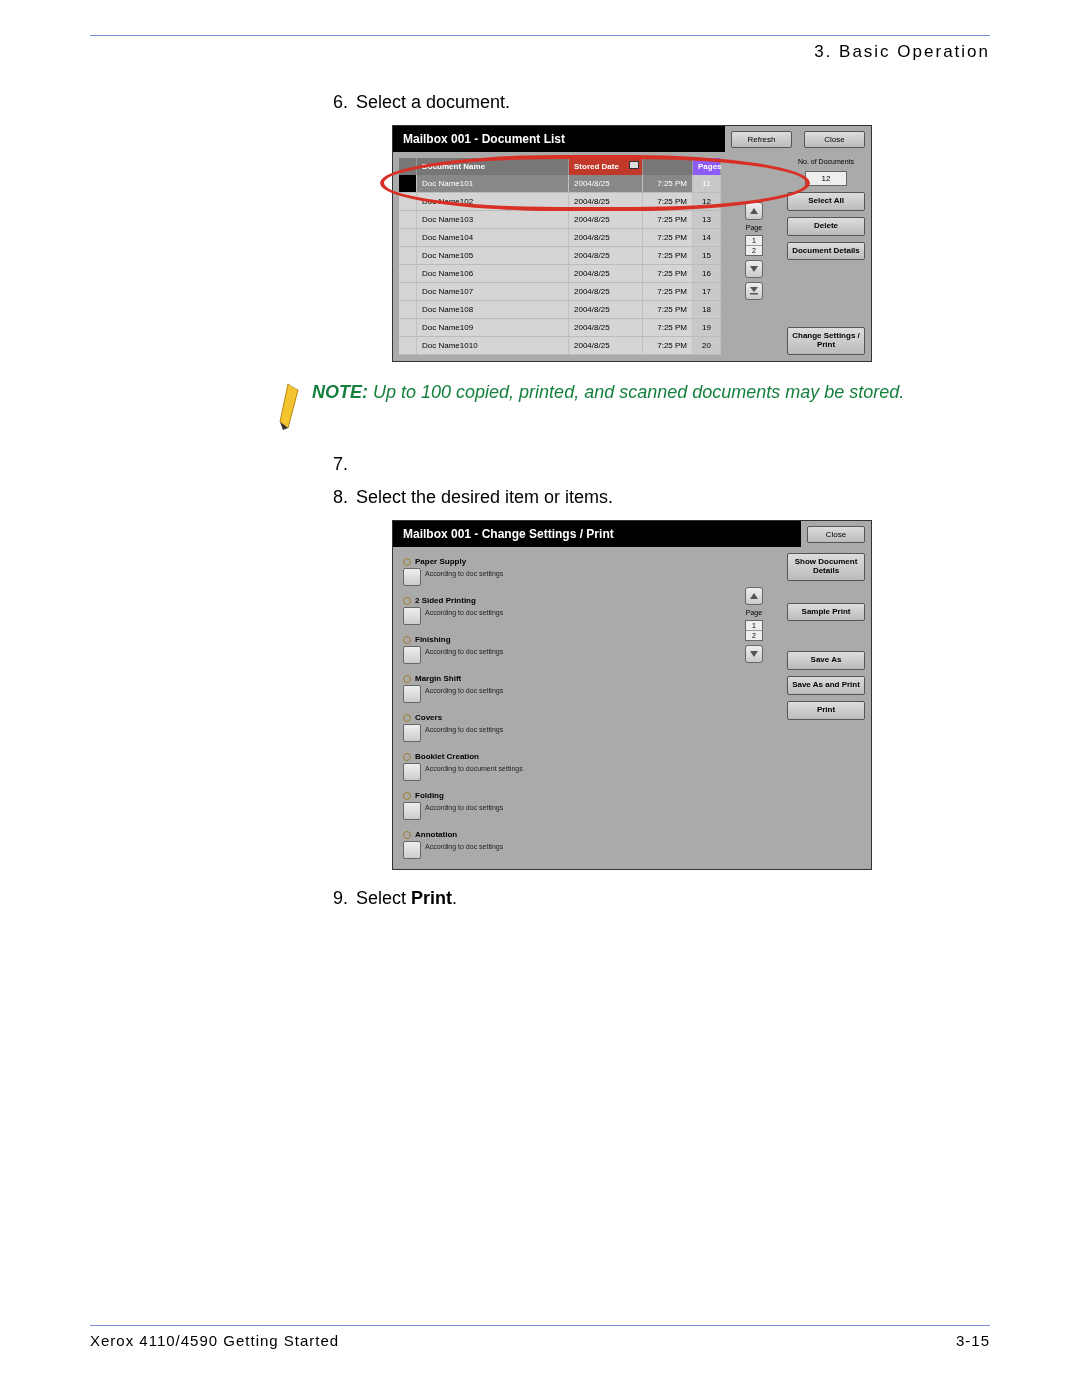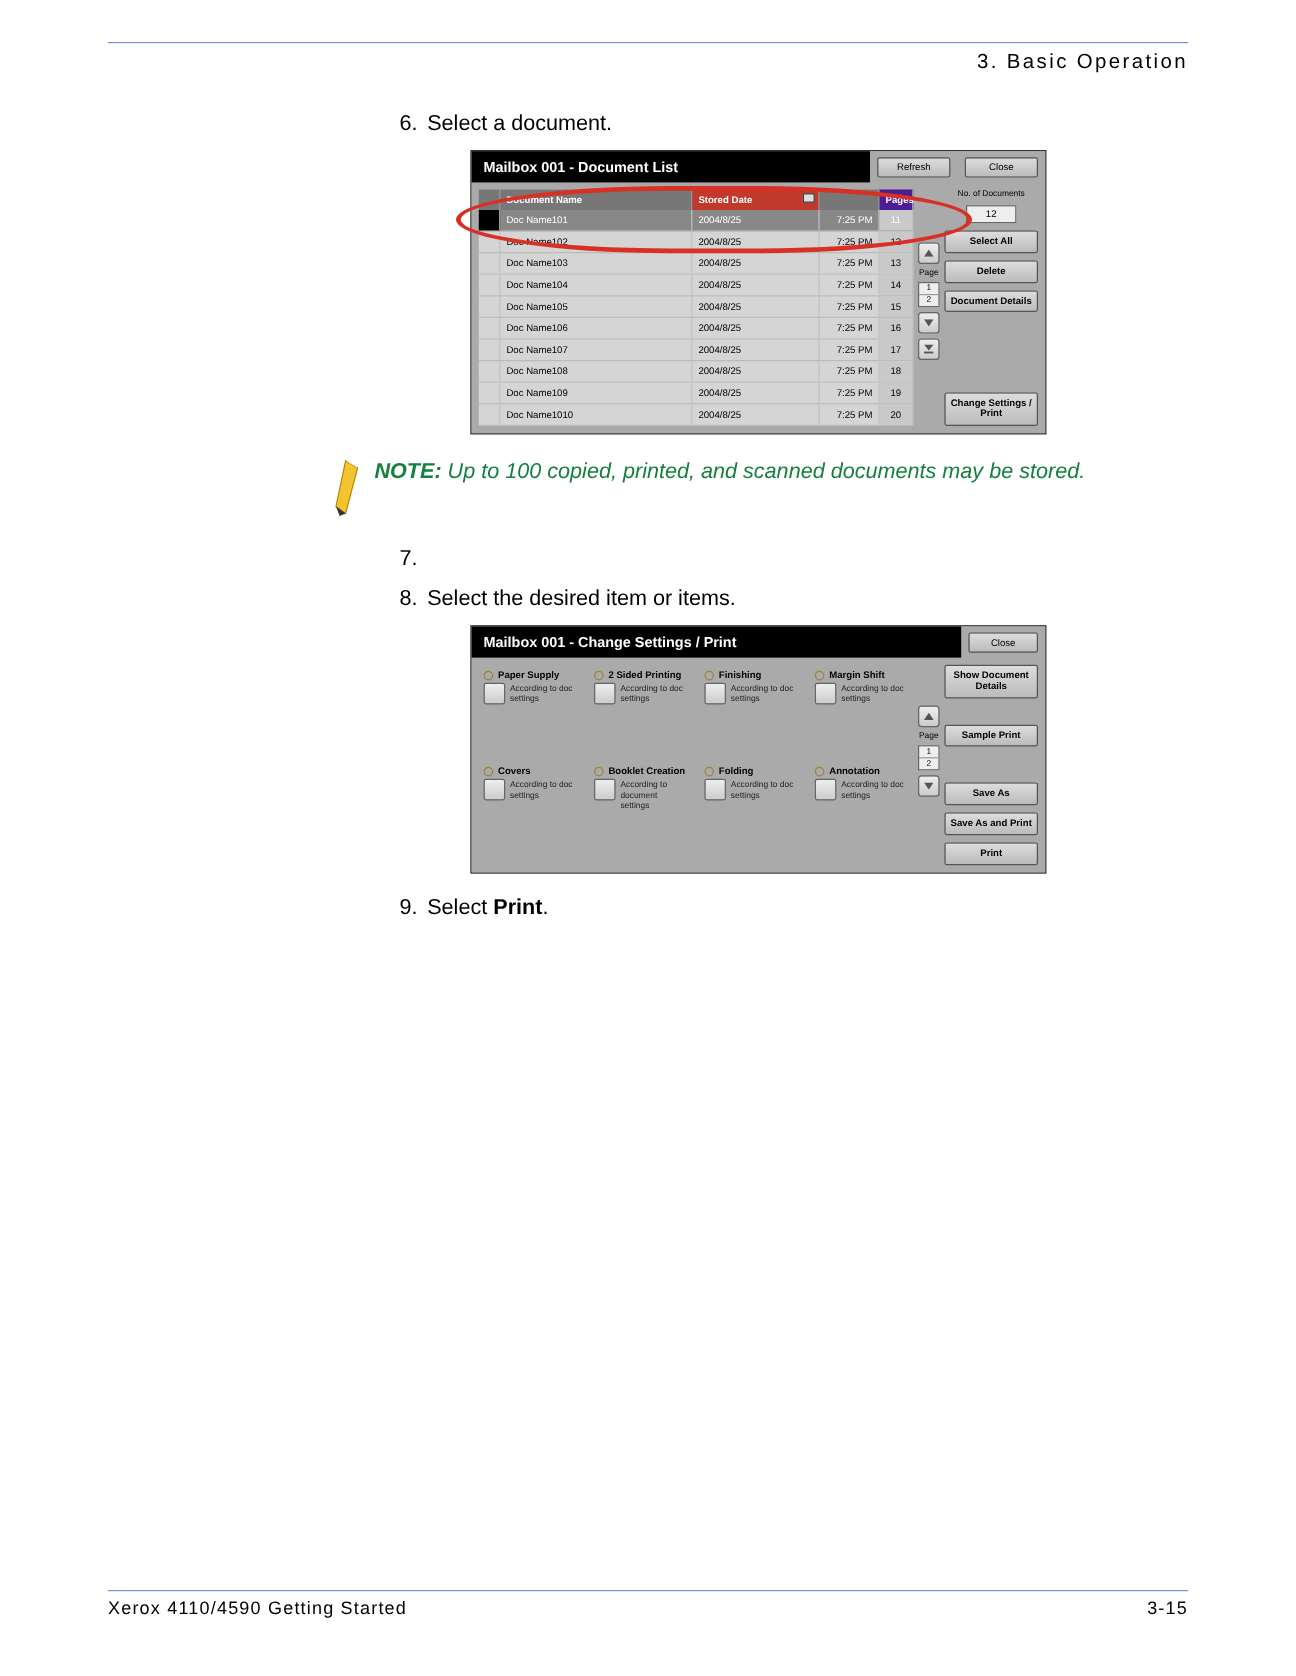--- a/index.html
+++ b/index.html
@@ -22,51 +22,51 @@
   .note-text .bold { font-weight: bold; }
   .bold { font-weight: bold; }
 
   
   .ui-panel { background: #aaa; border: 1px solid #333; margin: 8px 0 18px 72px; font-family: Arial, sans-serif; }
   .ui1 { width: 480px; }
   .ui-titlebar { display: flex; align-items: center; background: #aaa; }
   .ui-title { background: #000000; color: #fff; font-weight: bold; font-size: 12px; padding: 6px 10px; flex: 1; }
   .ui-btn { background: linear-gradient(#ddd,#bbb); border: 1px solid #555; font-size: 8px; padding: 3px 0; text-align: center; border-radius: 2px; cursor: pointer; }
   .ui-btn-sm { width: 61px; margin: 3px 6px; }
-  .ui-body { display: flex; background: #aaa; padding: 6px; gap: 2px; }
+  .ui-body { display: flex; background: #aaa; padding: 6px; gap: 22px; }
   .doc-table { flex: 1; }
   .doc-header { display: flex; background: #777; color: #fff; font-size: 8px; font-weight: bold; }
   .doc-header div { padding: 4px 5px; border-right: 1px solid #999; }
   .col-icon { width: 18px; }
   .col-name { flex: 1; }
-  .col-date { width: 106px; position: relative; }
+  .col-date { width: 74px; position: relative; }
   .col-date.sorted { background: #c0392b; }
   .col-time { width: 50px; text-align: right; }
-  .col-pages { width: 28px; background: #4c1d95; text-align: center; }
+  .col-pages { width: 28px; background: #8b5cf6; text-align: center; }
   .doc-row { display: flex; background: #d5d5d5; font-size: 8px; border-bottom: 1px solid #bbb; }
   .doc-row div { padding: 4px 5px; border-right: 1px solid #c0c0c0; }
   .doc-row .col-pages { background: #c9c9c9; }
   .doc-row.selected { background: #888; color: #fff; }
   .doc-row.selected .col-icon { background: #000; }
   .doc-scroll { width: 22px; display: flex; flex-direction: column; align-items: center; gap: 4px; font-size: 7px; }
   .scroll-arrow { width: 18px; height: 18px; background: linear-gradient(#eee,#ccc); border: 1px solid #666; border-radius: 3px; display: flex; align-items: center; justify-content: center; cursor: pointer; }
   .page-box { width: 18px; background: #eee; border: 1px solid #666; font-size: 7px; text-align: center; }
   .page-box div { border-bottom: 1px solid #999; padding: 1px 0; }
   .page-box div:last-child { border-bottom: none; }
   .right-col { width: 78px; display: flex; flex-direction: column; gap: 6px; font-size: 8px; }
   .right-lbl { text-align: center; color: #000; font-size: 7px; }
   .right-count { background: #eee; border: 1px solid #666; text-align: center; padding: 2px; margin: 0 18px; }
   .right-btn { background: linear-gradient(#ddd,#bbb); border: 1px solid #555; padding: 4px 2px; text-align: center; border-radius: 2px; cursor: pointer; font-weight: bold; line-height: 1.1; }
   .spacer { flex: 1; }
 
   .red-highlight { position: absolute; border: 4px solid #d93025; border-radius: 50%/60%; pointer-events: none; }
 
   
   .ui2 { width: 480px; }
-  .settings-grid { flex: 1; display: grid; grid-template-columns: 1fr 1fr 1fr 1fr; gap: 10px 14px; padding: 4px; }
+  .settings-grid { flex: 1; display: grid; grid-template-columns: 1fr; gap: 10px 14px; padding: 4px; }
   .setting { font-size: 8px; }
   .setting-label { color: #000; font-weight: bold; margin-bottom: 2px; }
   .setting-label::before { content: ""; display: inline-block; width: 6px; height: 6px; border: 1px solid #a08030; border-radius: 50%; margin-right: 4px; vertical-align: middle; }
   .setting-row { display: flex; gap: 4px; align-items: flex-start; }
   .setting-box { width: 18px; height: 18px; background: linear-gradient(#eee,#ccc); border: 1px solid #666; border-radius: 2px; flex-shrink: 0; }
   .setting-val { font-size: 7px; color: #222; line-height: 1.2; padding-top: 2px; }
 
   
   .pencil-svg { width: 36px; height: 52px; }
 

